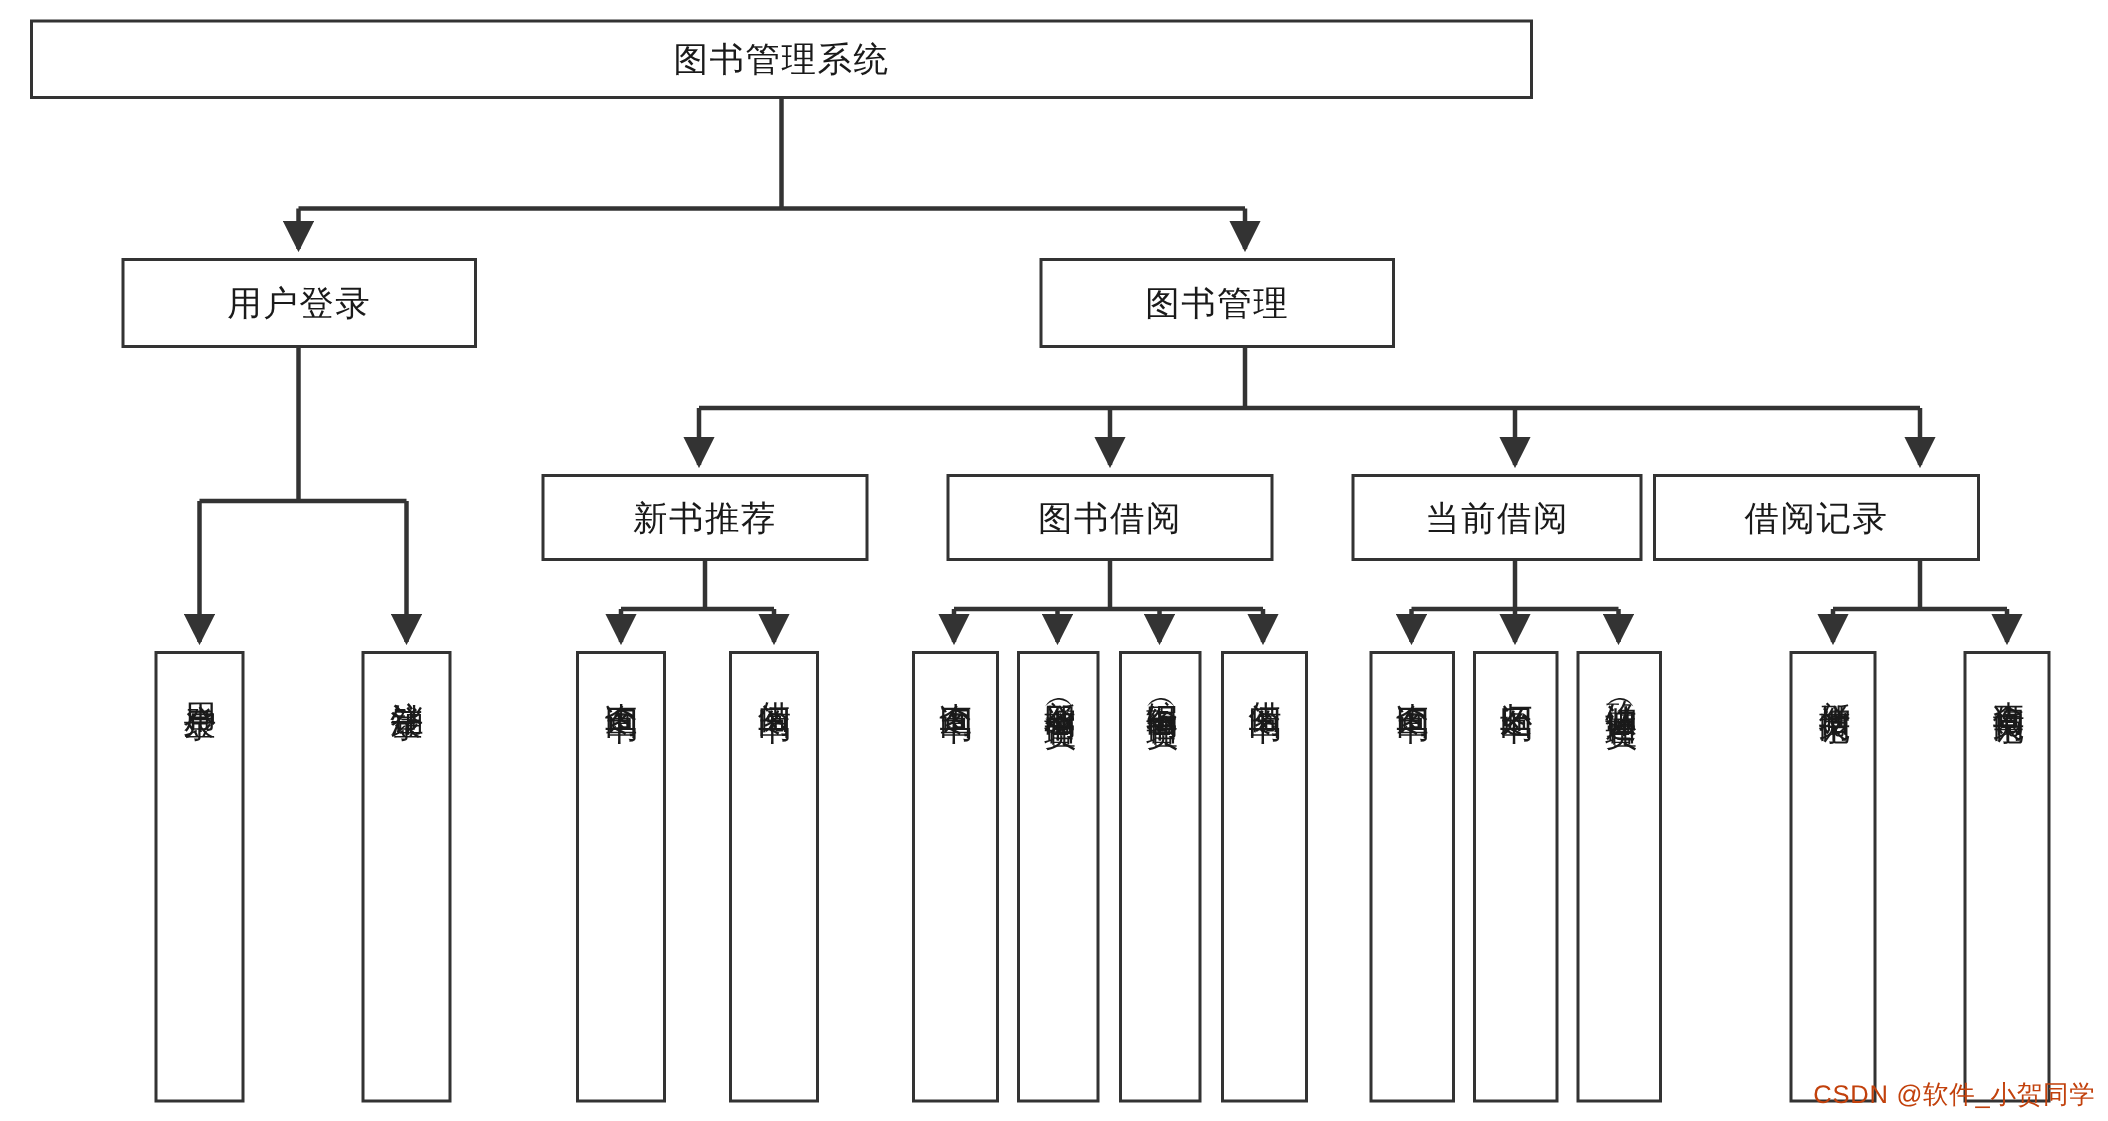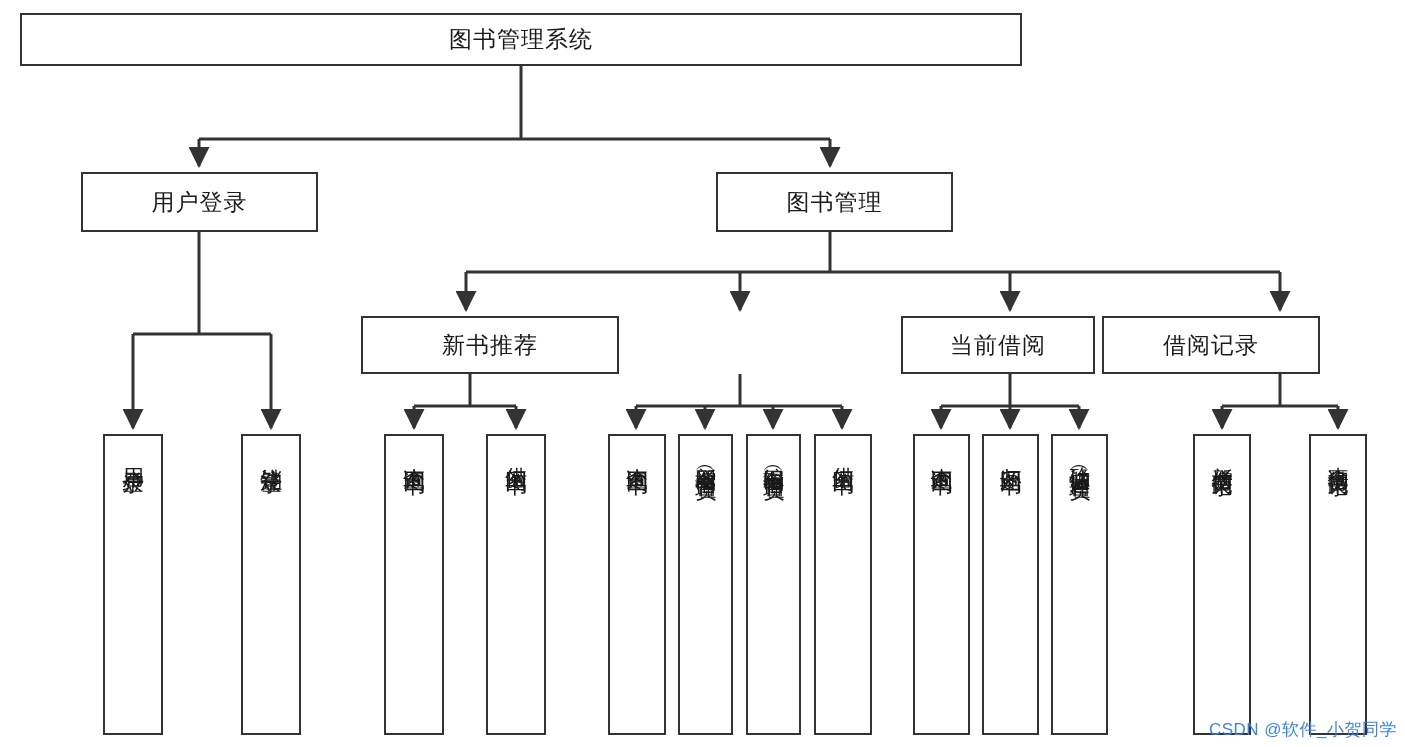--- a/index.html
+++ b/index.html
@@ -62,21 +62,21 @@
   }
   .leaf-narrow .v-label {
     font-size: 21px;
     line-height: 1.26;
   }
   .watermark {
     position: absolute;
     right: 8px;
     bottom: 6px;
     font-size: 17px;
-    color: #3b82f6;
+    color: #c2410c;
     letter-spacing: 0.5px;
     white-space: nowrap;
   }
 </style>
 </head>
 <body>
 
 <div id="canvas">
 
   <svg class="wires" viewBox="0 0 1405 747" xmlns="http://www.w3.org/2000/svg">
@@ -129,26 +129,29 @@
     </g>
   </svg>
 
   <div class="node" style="left:20px; top:13px; width:1002px; height:53px;">
     <span class="node-label h-label">图书管理系统</span>
   </div>
 
   <div class="node" style="left:81px; top:172px; width:237px; height:60px;">
     <span class="node-label h-label">用户登录</span>
   </div>
-  <div class="node" style="left:716px; top:172px; width:237px; height:60px;">
+  <div class="node" style="left:693px; top:172px; width:237px; height:60px;">
     <span class="node-label h-label">图书管理</span>
   </div>
 
-  <div class="node" style="left:361px; top:316px; width:258px; height:58px;">
+  <div class="node" style="left:361px; top:316px; width:218px; height:58px;">
     <span class="node-label h-label">新书推荐</span>
+  </div>
+  <div class="node" style="left:631px; top:316px; width:218px; height:58px;">
+    <span class="node-label h-label">图书借阅</span>
   </div>
   <div class="node" style="left:901px; top:316px; width:194px; height:58px;">
     <span class="node-label h-label">当前借阅</span>
   </div>
   <div class="node" style="left:1102px; top:316px; width:218px; height:58px;">
     <span class="node-label h-label">借阅记录</span>
   </div>
 
   <div class="node leaf" style="left:103px; top:434px; width:60px; height:301px;">
     <span class="node-label v-label">用户登录</span>

